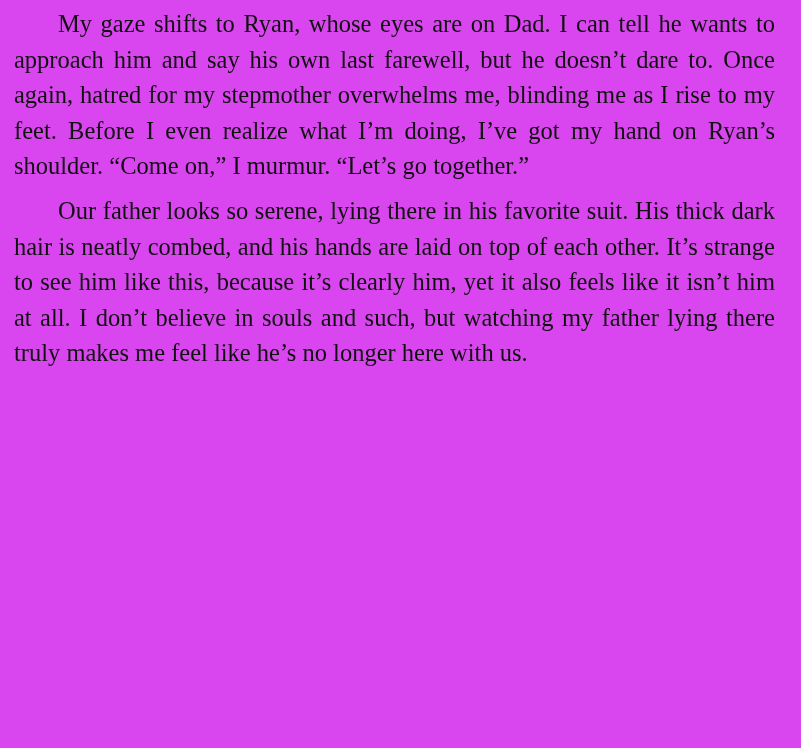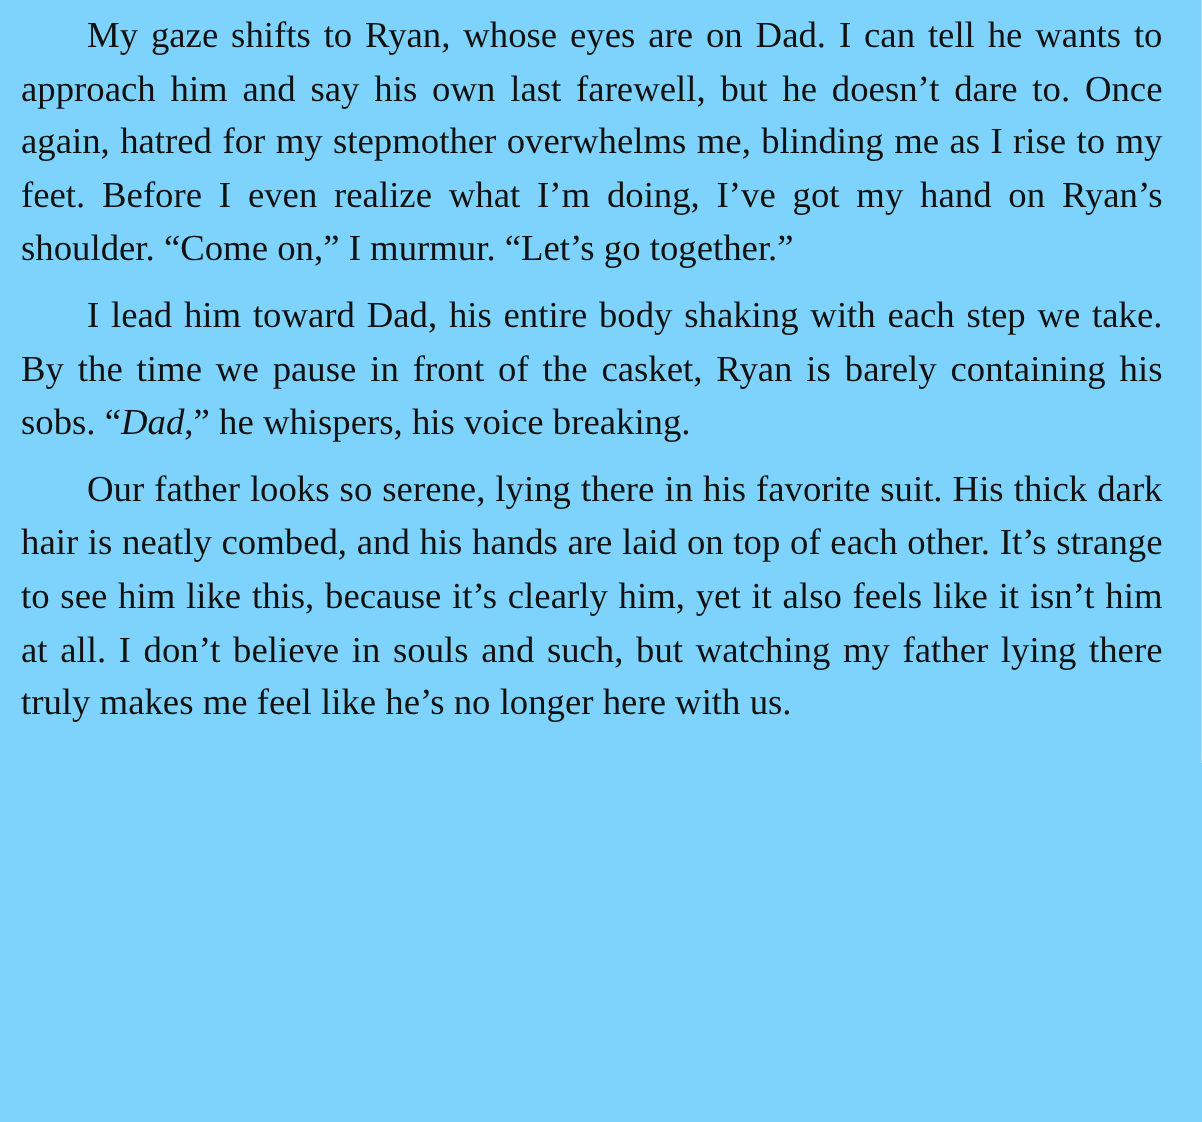--- a/index.html
+++ b/index.html
@@ -12,21 +12,21 @@
     height: 748px;
     overflow: hidden;
     font-family: "Liberation Serif", "DejaVu Serif", serif;
     color: #1a1a1a;
   }
   .page {
     box-sizing: border-box;
     width: 801px;
     height: 748px;
     padding: 6px 26px 0 14px;
-    background: #7dd3fc;
+    background: #d946ef;
   }
   .book-text {
     font-size: 24.5px;
     line-height: 35.6px;
     text-align: justify;
     text-justify: inter-word;
     color: #111111;
     hyphens: none;
   }
   .para {
@@ -43,16 +43,15 @@
   .para em {
     font-style: italic;
   }
 </style>
 </head>
 <body>
 
 <div class="page">
   <div class="book-text">
     <p class="para">My gaze shifts to Ryan, whose eyes are on Dad. I can tell he wants to approach him and say his own last farewell, but he doesn’t dare to. Once again, hatred for my stepmother overwhelms me, blinding me as I rise to my feet. Before I even realize what I’m doing, I’ve got my hand on Ryan’s shoulder. “Come on,” I murmur. “Let’s go together.”</p>
-    <p class="para">I lead him toward Dad, his entire body shaking with each step we take. By the time we pause in front of the casket, Ryan is barely containing his sobs. “<em>Dad</em>,” he whispers, his voice breaking.</p>
     <p class="para">Our father looks so serene, lying there in his favorite suit. His thick dark hair is neatly combed, and his hands are laid on top of each other. It’s strange to see him like this, because it’s clearly him, yet it also feels like it isn’t him at all. I don’t believe in souls and such, but watching my father lying there truly makes me feel like he’s no longer here with us.</p>
   </div>
 </div>
 
 </body></html>

